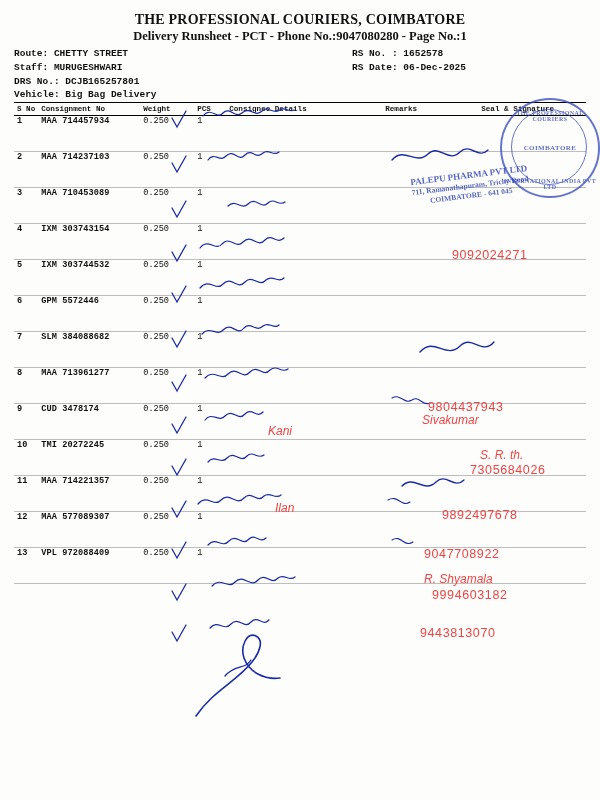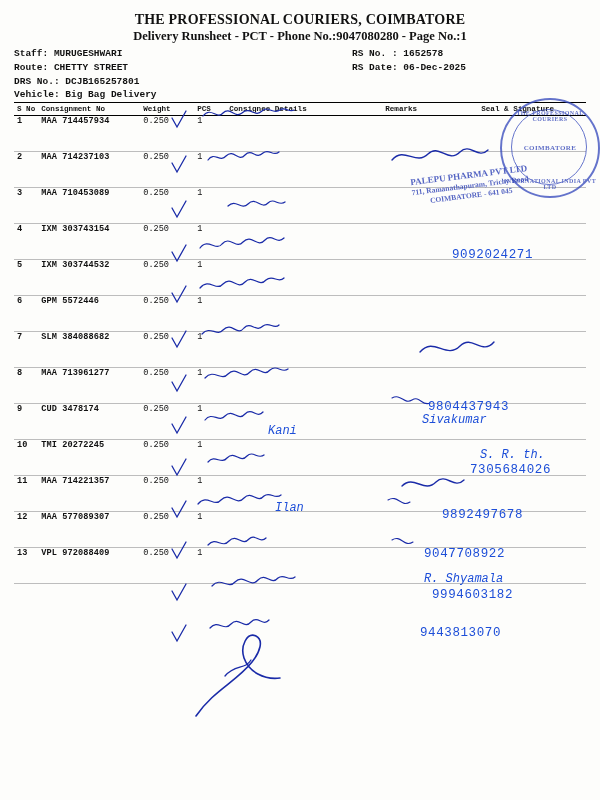--- a/index.html
+++ b/index.html
@@ -77,22 +77,22 @@
   
   .ink{
     position:absolute;
     left:0;top:0;
     width:516px;height:800px;
     pointer-events:none;
   }
   .ink svg{display:block;}
   .note{
     position:absolute;
-    color:#1d4ed8;
-    font-family:Liberation Mono, monospace;
+    color:#ef4444;
+    font-family:Liberation Sans, sans-serif;
     font-style:italic;
     font-size:12px;
     white-space:nowrap;
   }
   .note.num{font-style:normal;font-size:12.5px;letter-spacing:.6px;}
   .stamp{
     position:absolute;
     color:#2b3fb5;
     font-family:"Liberation Serif", serif;
     font-weight:bold;
@@ -128,26 +128,26 @@
 <body>
 
 <div class="page">
 
   <div class="title">THE PROFESSIONAL COURIERS, COIMBATORE</div>
   <div class="subtitle">Delivery Runsheet - PCT - Phone No.:9047080280 - Page No.:1</div>
 
   <div class="meta">
     <div class="meta-left">
       <div>
+        <span class="meta-label">Route:</span>
+        <span class="meta-val">CHETTY STREET</span>
+      </div>
+      <div>
         <span class="meta-label">Staff:</span>
         <span class="meta-val">MURUGESHWARI</span>
-      </div>
-      <div>
-        <span class="meta-label">Route:</span>
-        <span class="meta-val">CHETTY STREET</span>
       </div>
       <div>
         <span class="meta-label">DRS No.:</span>
         <span class="meta-val">DCJB165257801</span>
       </div>
       <div>
         <span class="meta-label">Vehicle:</span>
         <span class="meta-val">Big Bag Delivery</span>
       </div>
     </div>

